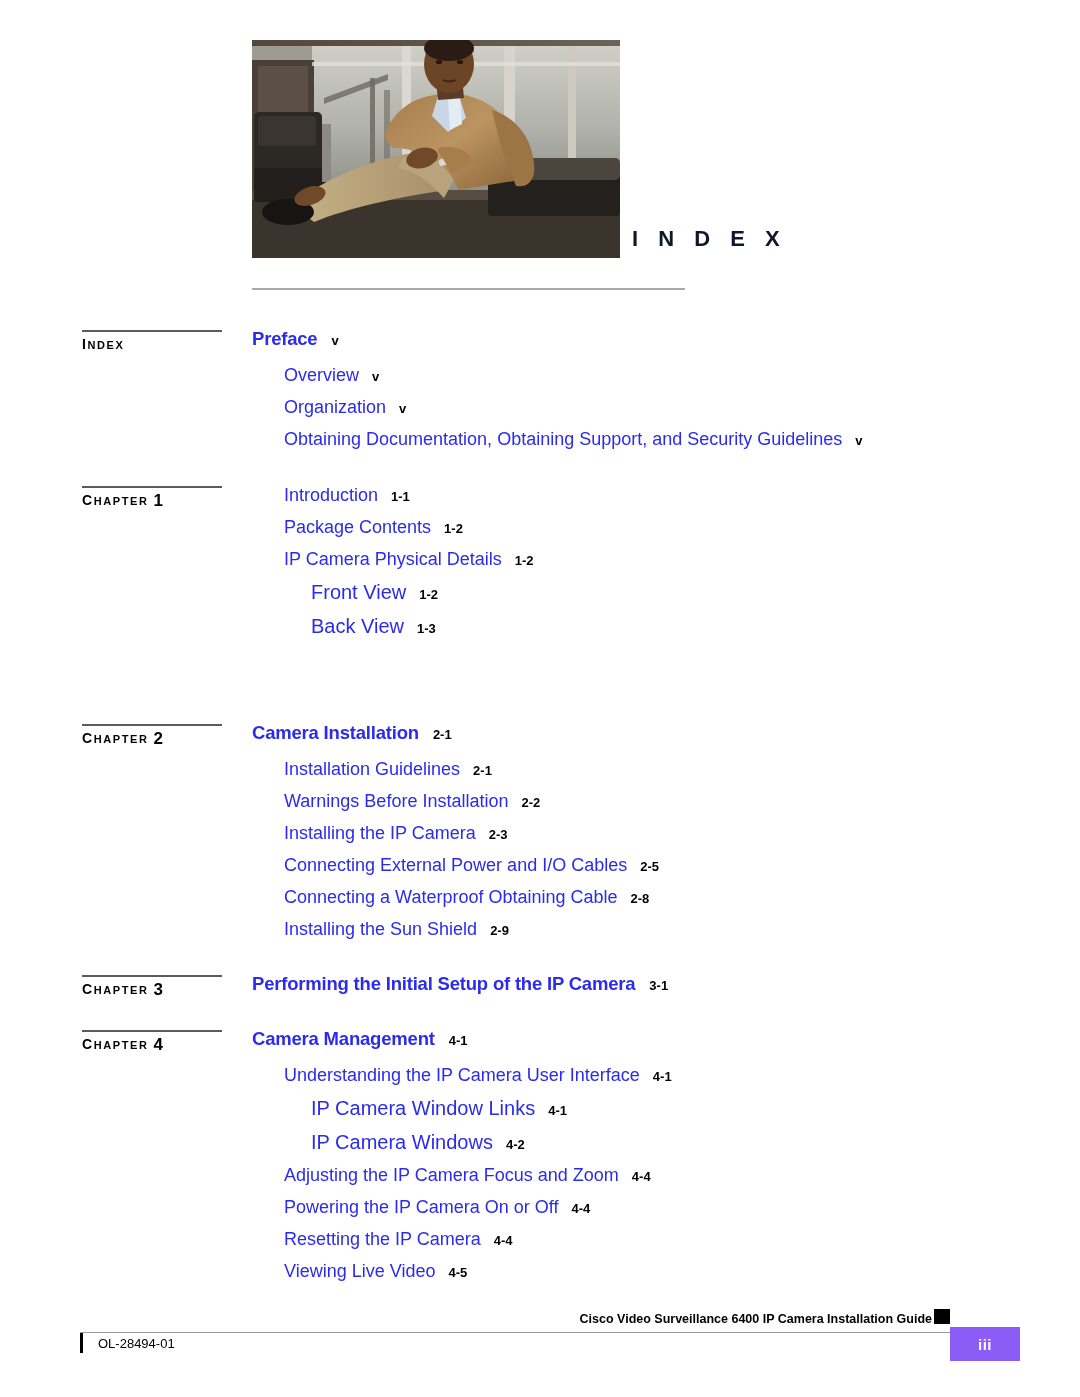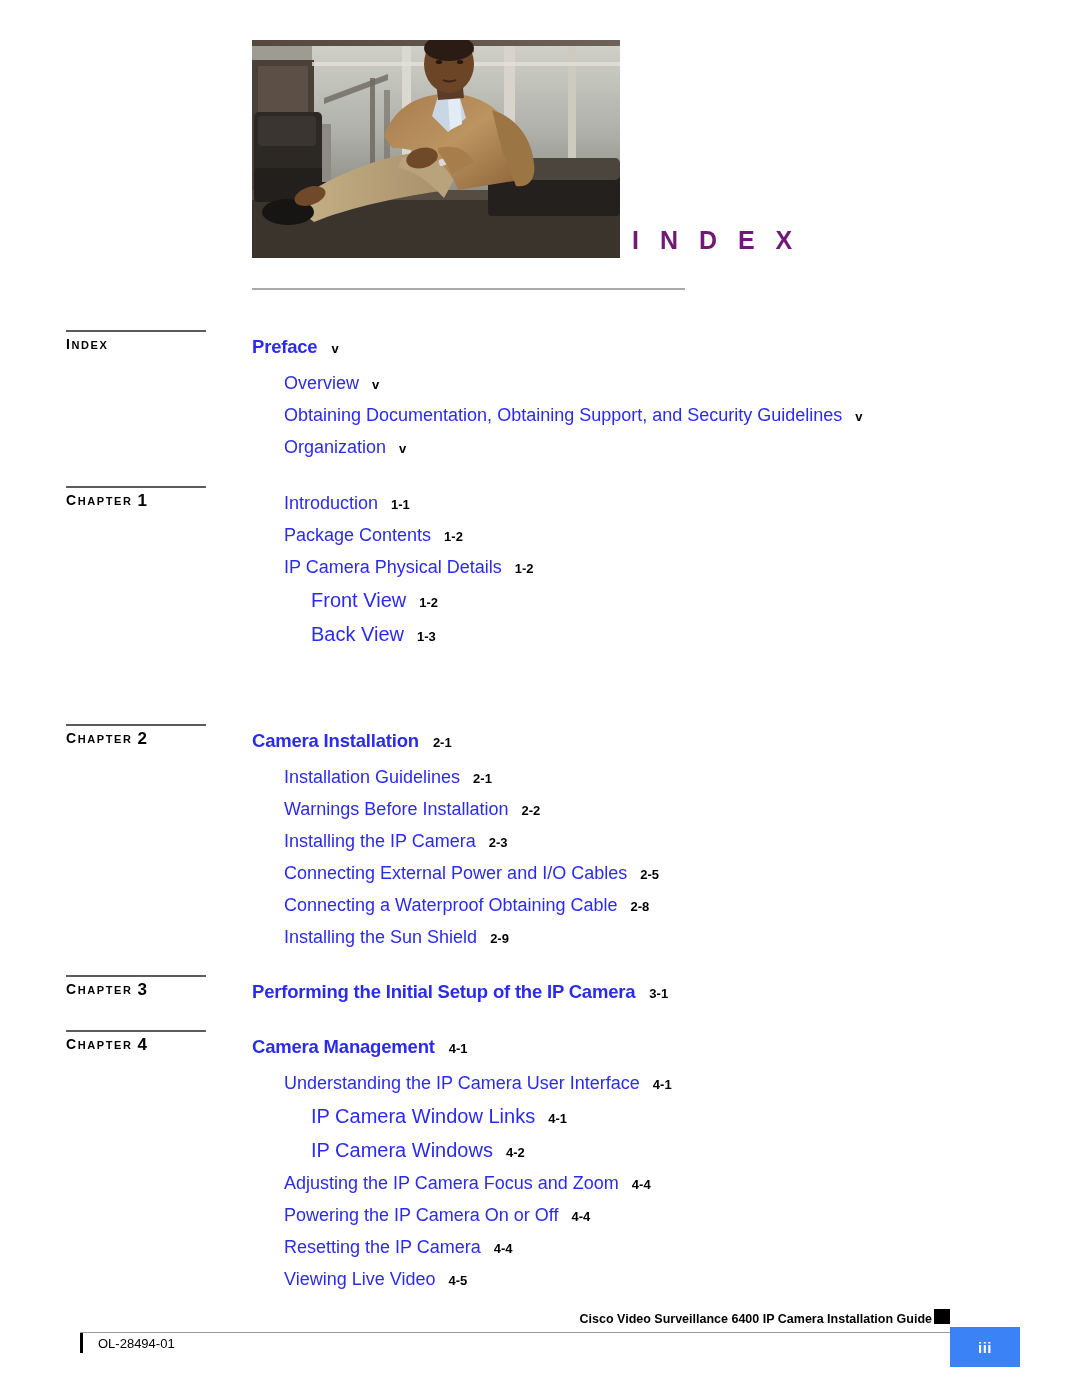--- a/index.html
+++ b/index.html
@@ -24,24 +24,24 @@
     height: 218px;
     overflow: hidden;
     background: #6b6257;
   }
   #header-photo svg { display: block; width: 368px; height: 218px; }
 
   #index-heading {
     position: absolute;
     left: 632px;
     top: 228px;
-    font-size: 25px;
+    font-size: 22px;
     font-weight: bold;
     letter-spacing: 7px;
-    color: #701a75;
+    color: #0f172a;
     line-height: 1;
     text-align: right;
   }
 
   #header-rule {
     position: absolute;
     left: 252px;
     top: 288px;
     width: 433px;
     height: 2px;
@@ -57,21 +57,21 @@
   }
 
   .toc-block {
     position: absolute;
     left: 0;
     width: 1080px;
   }
 
   .label-col {
     position: absolute;
-    left: 66px;
+    left: 82px;
     width: 160px;
     top: 0;
   }
   .label-rule {
     width: 140px;
     height: 2px;
     background: #5b5b5b;
     margin-bottom: 5px;
   }
   .label-text {
@@ -88,21 +88,21 @@
   .label-text .chap-num {
     font-size: 17px;
     letter-spacing: 0;
     margin-left: 5px;
     vertical-align: -1px;
   }
 
   .entries-col {
     position: absolute;
     left: 252px;
-    top: 8px;
+    top: 0;
     width: 800px;
   }
 
   .entry {
     white-space: nowrap;
     line-height: 1;
     margin-bottom: 0;
   }
   .entry .txt {
     color: #2b2bee;
@@ -194,22 +194,22 @@
     font-weight: normal;
     color: #000000;
     font-family: "Liberation Sans Narrow", "Liberation Sans", sans-serif;
     white-space: nowrap;
   }
   #footer-pagebox {
     position: absolute;
     left: 948px;
     top: 27px;
     width: 70px;
-    height: 40px;
-    background: #3b82f6;
+    height: 34px;
+    background: #8b5cf6;
     color: #ffffff;
     font-size: 15px;
     font-weight: bold;
     display: flex;
     align-items: center;
     justify-content: center;
     letter-spacing: 0.5px;
   }
 </style>
 </head>
@@ -300,22 +300,22 @@
 
 <div id="toc">
     <div class="toc-block" style="top: 330px;">
       <div class="label-col">
         <div class="label-rule"></div>
         <div class="label-text"><span class="cap-first">I</span><span>NDEX</span></div>
       </div>
       <div class="entries-col">
         <div class="entry lvl0"><span class="txt">Preface</span><span class="pg">v</span></div>
         <div class="entry lvl1"><span class="txt">Overview</span><span class="pg">v</span></div>
+        <div class="entry lvl1"><span class="txt">Organization</span><span class="pg">v</span></div>
         <div class="entry lvl1"><span class="txt">Obtaining Documentation, Obtaining Support, and Security Guidelines</span><span class="pg">v</span></div>
-        <div class="entry lvl1"><span class="txt">Organization</span><span class="pg">v</span></div>
       </div>
     </div>
     <div class="toc-block" style="top: 486px;">
       <div class="label-col">
         <div class="label-rule"></div>
         <div class="label-text"><span class="cap-first">C</span><span>HAPTER</span><span class="chap-num">1</span></div>
       </div>
       <div class="entries-col">
         <div class="entry lvl1"><span class="txt">Introduction</span><span class="pg">1-1</span></div>
         <div class="entry lvl1"><span class="txt">Package Contents</span><span class="pg">1-2</span></div>

